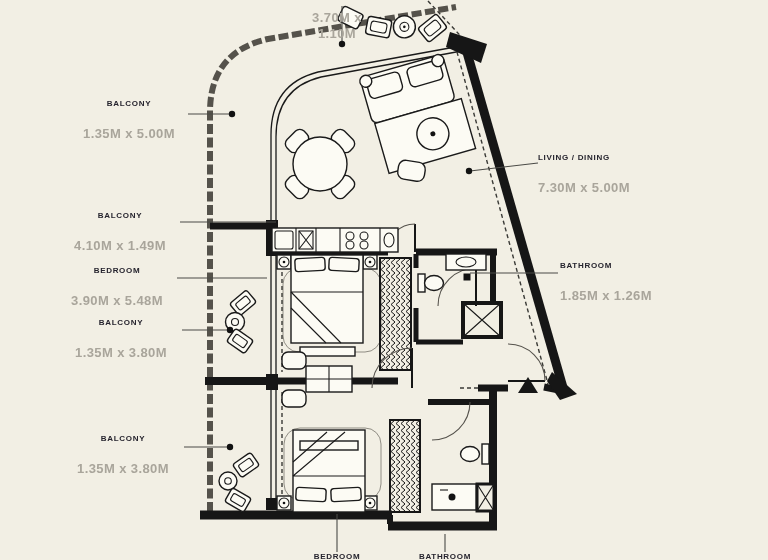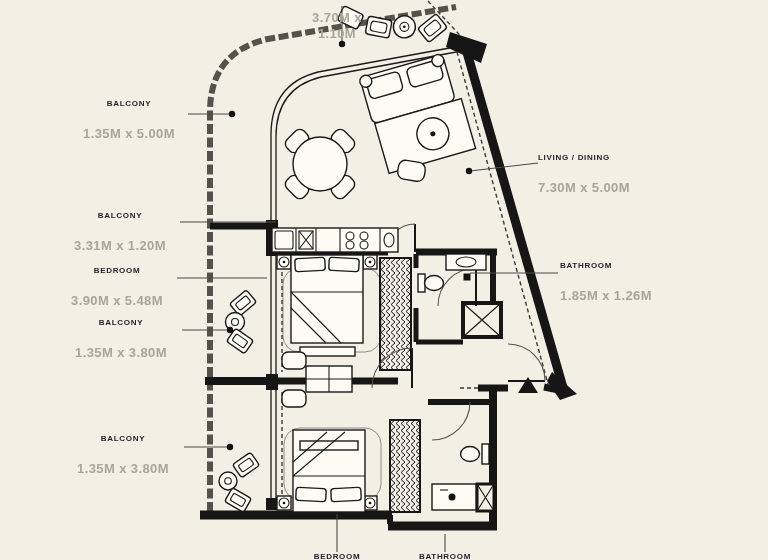--- a/index.html
+++ b/index.html
@@ -271,21 +271,21 @@
   <span class="dm">3.70M x 1.10M</span>
 </div>
 
 <div class="plan-label al-r" style="left:74px;top:99px;">
   <span class="nm">BALCONY</span>
   <span class="dm">1.35M x 5.00M</span>
 </div>
 
 <div class="plan-label al-r" style="left:65px;top:211px;">
   <span class="nm">BALCONY</span>
-  <span class="dm">3.31M x 1.20M</span>
+  <span class="dm">4.10M x 1.49M</span>
 </div>
 
 <div class="plan-label al-r" style="left:62px;top:266px;">
   <span class="nm">BEDROOM</span>
   <span class="dm">3.90M x 5.48M</span>
 </div>
 
 <div class="plan-label al-r" style="left:66px;top:318px;">
   <span class="nm">BALCONY</span>
   <span class="dm">1.35M x 3.80M</span>

